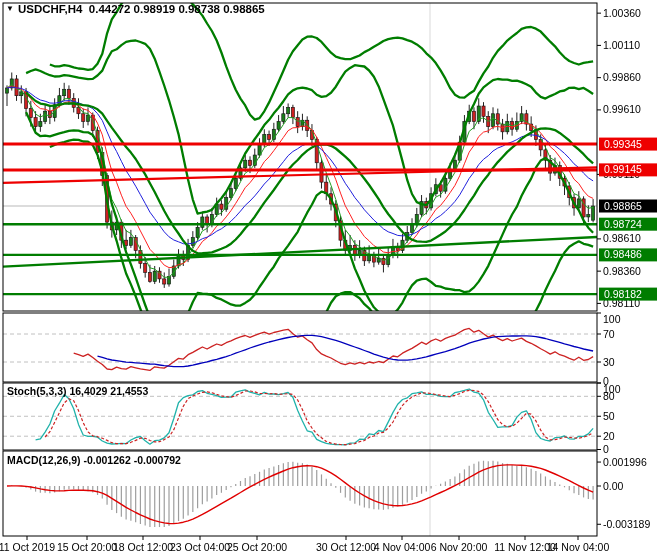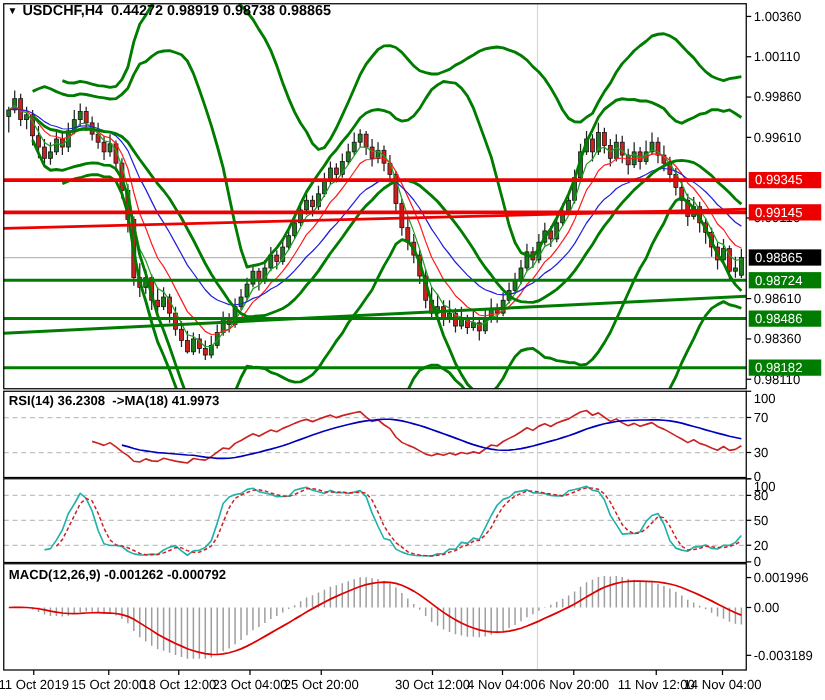--- a/index.html
+++ b/index.html
@@ -506,15 +506,15 @@
         <text x="459" y="551" font-size="10.5" fill="#000" text-anchor="middle" font-family="Liberation Sans, sans-serif">6 Nov 20:00</text>
         <line x1="525" y1="536" x2="525" y2="540" stroke="#000" stroke-width="1"></line>
         <text x="525" y="551" font-size="10.5" fill="#000" text-anchor="middle" font-family="Liberation Sans, sans-serif">11 Nov 12:00</text>
         <line x1="578" y1="536" x2="578" y2="540" stroke="#000" stroke-width="1"></line>
         <text x="578" y="551" font-size="10.5" fill="#000" text-anchor="middle" font-family="Liberation Sans, sans-serif">14 Nov 04:00</text>
       </svg></div>
   <div class="overlay-label" id="main-title">
     <span class="marker">▼</span>
     <span>USDCHF,H4  0.44272 0.98919 0.98738 0.98865</span>
   </div>
-  <div class="overlay-label" id="rsi-label">RSI(14) 36.2308  -&gt;MA(18) 41.9973</div>
+  <div class="overlay-label" id="stoch-label">Stoch(5,3,3) 16,4029 21,4553</div>
   <div class="overlay-label" id="macd-label">MACD(12,26,9) -0.001262 -0.000792</div>
 </div>
 
 </body></html>

